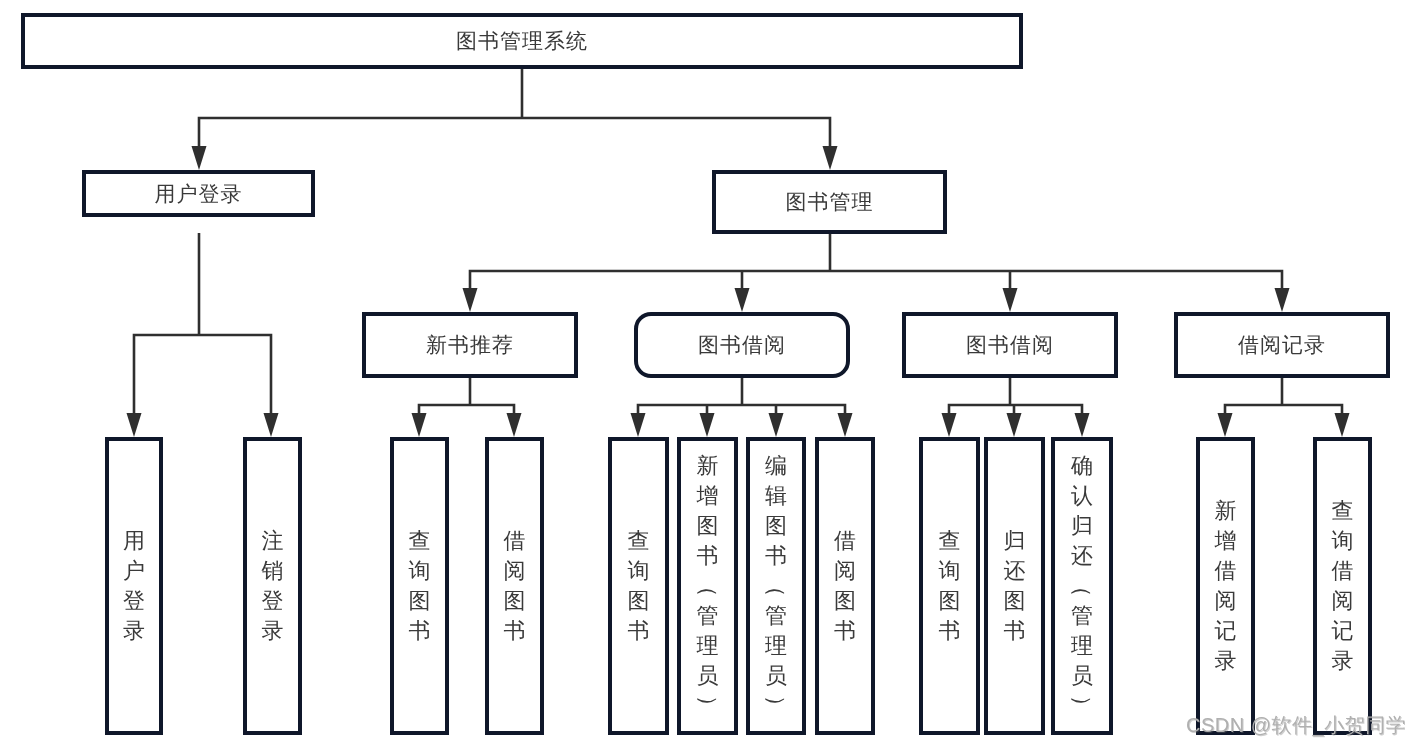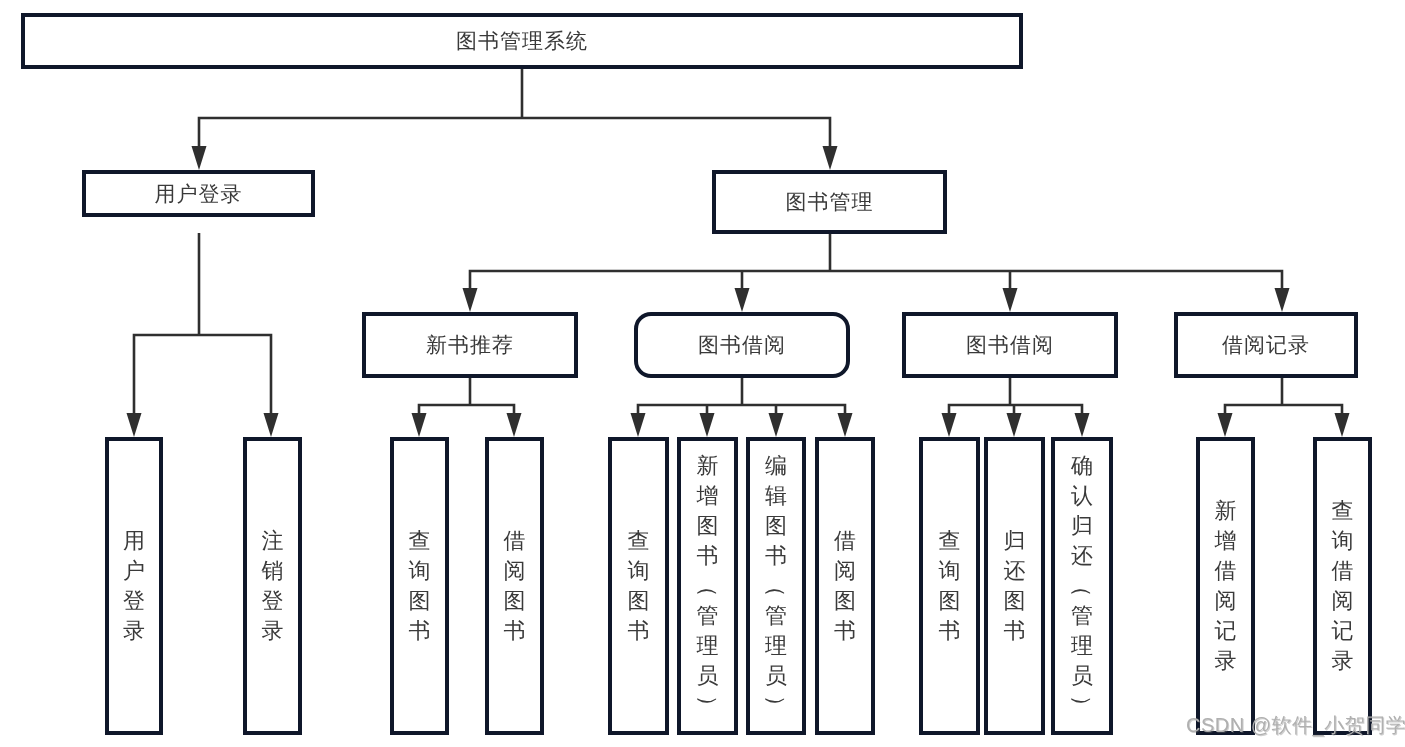--- a/index.html
+++ b/index.html
@@ -119,21 +119,21 @@
 
   <div class="node hbox" style="left:712px; top:170px; width:235px; height:64px;">
     <span>图书管理</span>
   </div>
   <div class="node hbox" style="left:634px; top:312px; width:216px; height:66px;border-radius:17px;">
     <span>图书借阅</span>
   </div>
   <div class="node hbox" style="left:902px; top:312px; width:216px; height:66px;">
     <span>图书借阅</span>
   </div>
-  <div class="node hbox" style="left:1174px; top:312px; width:184px; height:66px;">
+  <div class="node hbox" style="left:1174px; top:312px; width:216px; height:66px;">
     <span>借阅记录</span>
   </div>
 
   <div class="node vbox" style="left:105px; top:437px; width:58px; height:298px;">
     <div class="vtext">
         <span>用</span>
         <span>户</span>
         <span>登</span>
         <span>录</span>
       </div>

